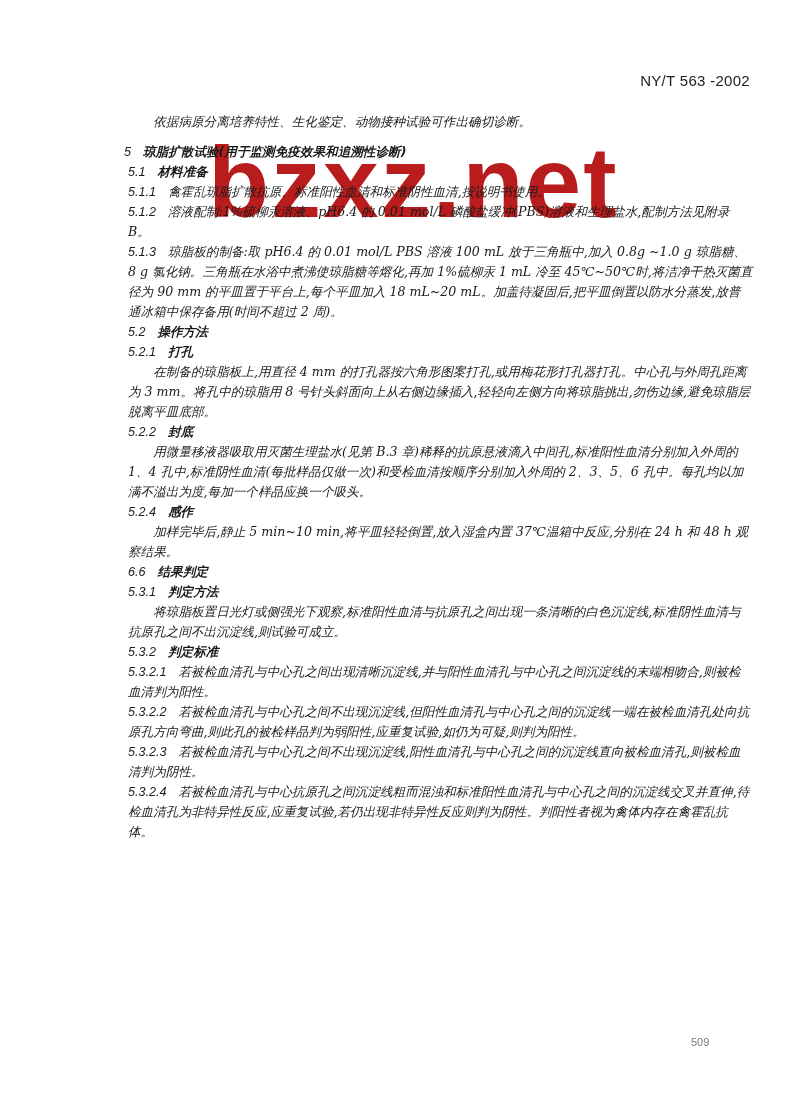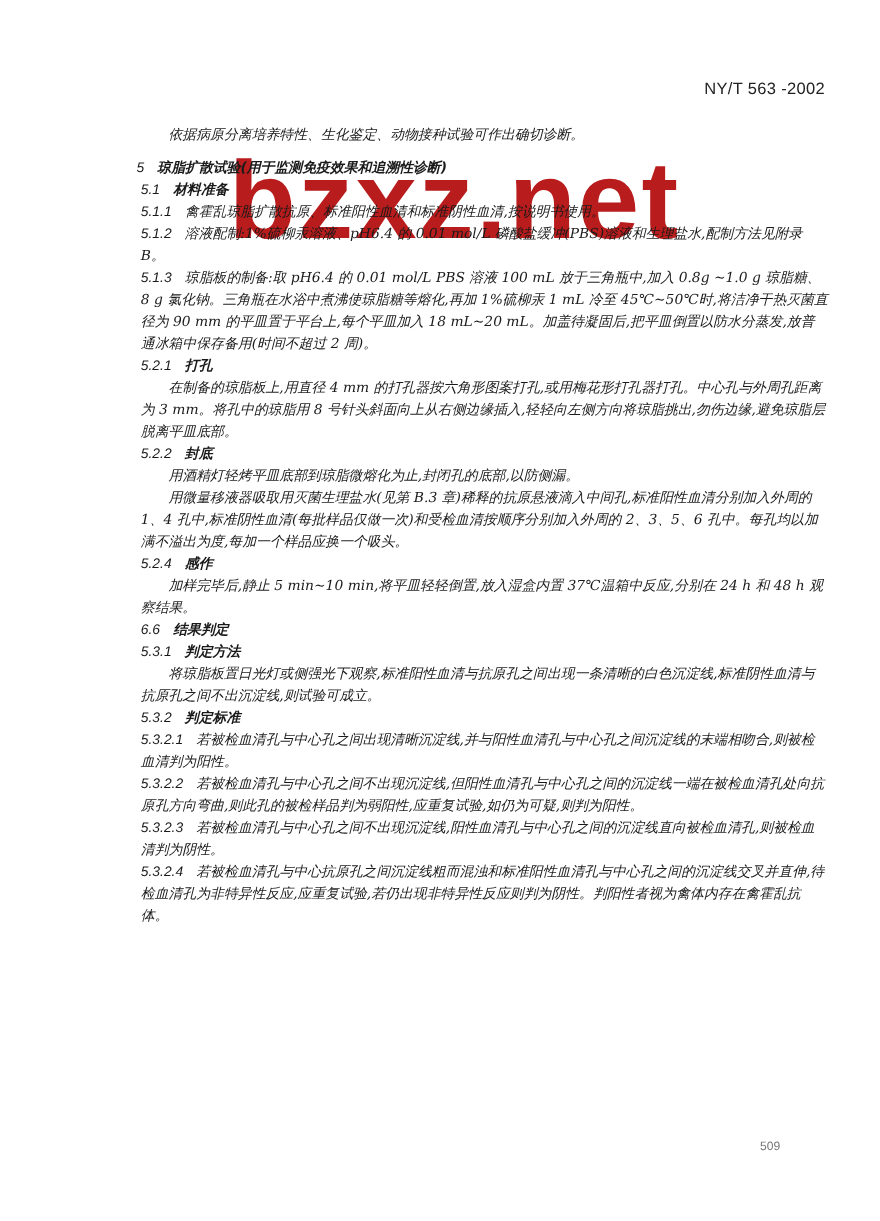--- a/index.html
+++ b/index.html
@@ -41,28 +41,30 @@
       <span class="num">5.1.1</span><span>禽霍乱琼脂扩散抗原、标准阳性血清和标准阴性血清,按说明书使用。</span>
     </p>
     <p class="line">
       <span class="num">5.1.2</span><span>溶液配制:1%硫柳汞溶液、pH6.4 的 0.01 mol/L 磷酸盐缓冲(PBS)溶液和生理盐水,配制方法见附录 B。</span>
     </p>
     <p class="line">
       <span class="num">5.1.3</span><span>琼脂板的制备:取 pH6.4 的 0.01 mol/L PBS 溶液 100 mL 放于三角瓶中,加入 0.8g ~1.0 g 琼脂糖、8 g 氯化钠。三角瓶在水浴中煮沸使琼脂糖等熔化,再加 1%硫柳汞 1 mL 冷至 45℃~50℃时,将洁净干热灭菌直径为 90 mm 的平皿置于平台上,每个平皿加入 18 mL~20 mL。加盖待凝固后,把平皿倒置以防水分蒸发,放普通冰箱中保存备用(时间不超过 2 周)。</span>
     </p>
 
     <p class="line heading">
+      <span class="num">5.2</span><span>操作方法</span>
+    </p>
+    <p class="line heading">
       <span class="num">5.2.1</span><span>打孔</span>
     </p>
     <p class="line para">在制备的琼脂板上,用直径 4 mm 的打孔器按六角形图案打孔,或用梅花形打孔器打孔。中心孔与外周孔距离为 3 mm。将孔中的琼脂用 8 号针头斜面向上从右侧边缘插入,轻轻向左侧方向将琼脂挑出,勿伤边缘,避免琼脂层脱离平皿底部。</p>
 
     <p class="line heading">
       <span class="num">5.2.2</span><span>封底</span>
     </p>
-    <p class="line para">用酒精灯轻烤平皿底部到琼脂微熔化为止,封闭孔的底部,以防侧漏。</p>
 
     <p class="line para">用微量移液器吸取用灭菌生理盐水(见第 B.3 章)稀释的抗原悬液滴入中间孔,标准阳性血清分别加入外周的 1、4 孔中,标准阴性血清(每批样品仅做一次)和受检血清按顺序分别加入外周的 2、3、5、6 孔中。每孔均以加满不溢出为度,每加一个样品应换一个吸头。</p>
 
     <p class="line heading">
       <span class="num">5.2.4</span><span>感作</span>
     </p>
     <p class="line para">加样完毕后,静止 5 min~10 min,将平皿轻轻倒置,放入湿盒内置 37℃温箱中反应,分别在 24 h 和 48 h 观察结果。</p>
 
     <p class="line heading">
       <span class="num">6.6</span><span>结果判定</span>

